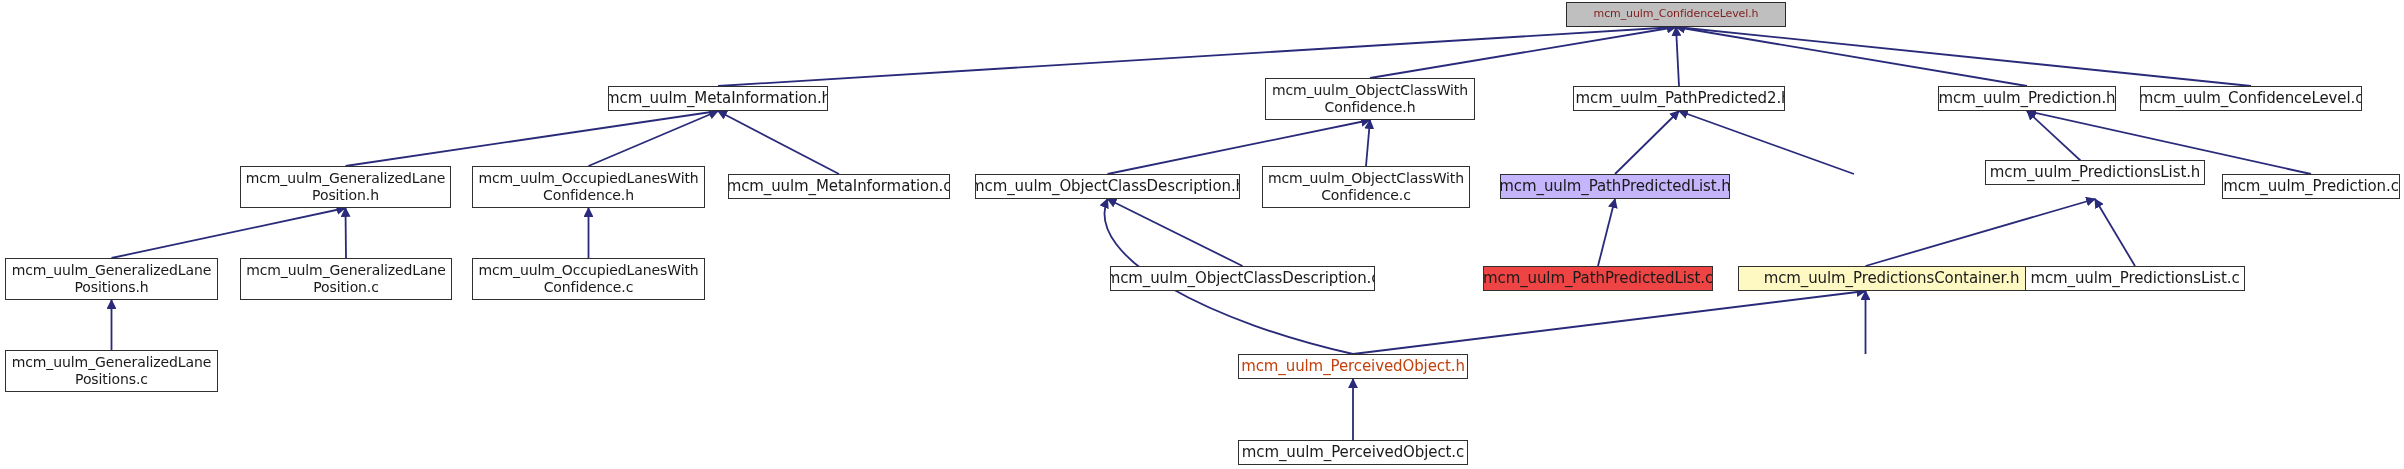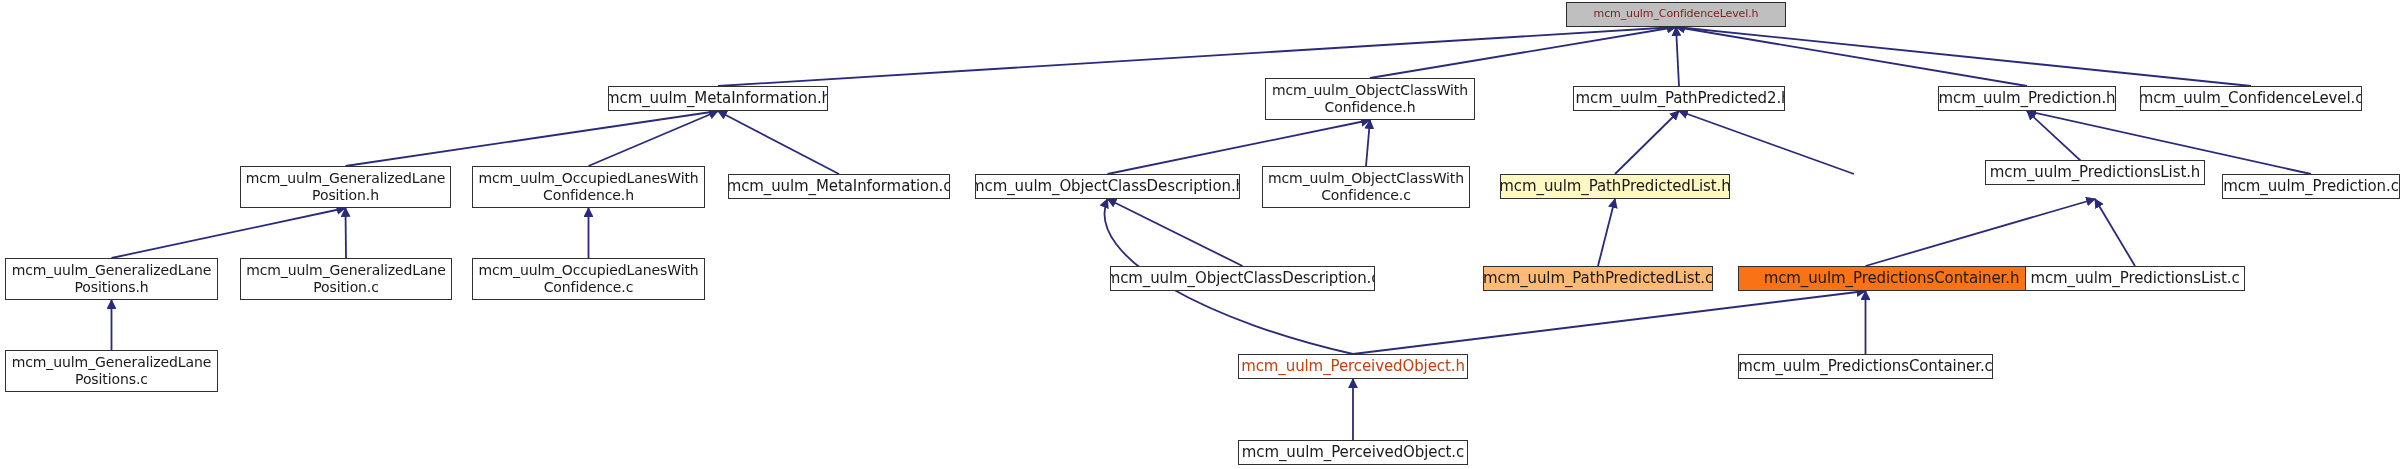--- a/index.html
+++ b/index.html
@@ -89,31 +89,30 @@
     <div class="node" style="left: 1938px; top: 86px; width: 178px; height: 25px; font-size: 15px; border-color: rgb(48, 48, 48); background: rgb(255, 255, 255); color: rgb(26, 26, 26);">mcm_uulm_Prediction.h</div>
     <div class="node" style="left: 2140px; top: 86px; width: 222px; height: 25px; font-size: 15px; border-color: rgb(48, 48, 48); background: rgb(255, 255, 255); color: rgb(26, 26, 26);">mcm_uulm_ConfidenceLevel.c</div>
     <div class="node" style="left: 240px; top: 166px; width: 211px; height: 42px; font-size: 14px; border-color: rgb(48, 48, 48); background: rgb(255, 255, 255); color: rgb(26, 26, 26);">mcm_uulm_GeneralizedLane
 Position.h</div>
     <div class="node" style="left: 472px; top: 166px; width: 233px; height: 42px; font-size: 14px; border-color: rgb(48, 48, 48); background: rgb(255, 255, 255); color: rgb(26, 26, 26);">mcm_uulm_OccupiedLanesWith
 Confidence.h</div>
     <div class="node" style="left: 728px; top: 174px; width: 222px; height: 25px; font-size: 15px; border-color: rgb(48, 48, 48); background: rgb(255, 255, 255); color: rgb(26, 26, 26);">mcm_uulm_MetaInformation.c</div>
     <div class="node" style="left: 975px; top: 174px; width: 265px; height: 25px; font-size: 15px; border-color: rgb(48, 48, 48); background: rgb(255, 255, 255); color: rgb(26, 26, 26);">mcm_uulm_ObjectClassDescription.h</div>
     <div class="node" style="left: 1262px; top: 166px; width: 208px; height: 42px; font-size: 14px; border-color: rgb(48, 48, 48); background: rgb(255, 255, 255); color: rgb(26, 26, 26);">mcm_uulm_ObjectClassWith
 Confidence.c</div>
-    <div class="node" style="left: 1500px; top: 174px; width: 230px; height: 25px; font-size: 15px; border-color: rgb(48, 48, 48); background: #fef9c3; color: rgb(26, 26, 26);">mcm_uulm_PathPredictedList.h</div>
+    <div class="node" style="left: 1500px; top: 174px; width: 230px; height: 25px; font-size: 15px; border-color: rgb(48, 48, 48); background: #c4b5fd; color: rgb(26, 26, 26);">mcm_uulm_PathPredictedList.h</div>
     <div class="node" style="left: 1985px; top: 160px; width: 220px; height: 25px; font-size: 15px; border-color: rgb(48, 48, 48); background: rgb(255, 255, 255); color: rgb(26, 26, 26);">mcm_uulm_PredictionsList.h</div>
     <div class="node" style="left: 2222px; top: 174px; width: 178px; height: 25px; font-size: 15px; border-color: rgb(48, 48, 48); background: rgb(255, 255, 255); color: rgb(26, 26, 26);">mcm_uulm_Prediction.c</div>
     <div class="node" style="left: 5px; top: 258px; width: 213px; height: 42px; font-size: 14px; border-color: rgb(48, 48, 48); background: rgb(255, 255, 255); color: rgb(26, 26, 26);">mcm_uulm_GeneralizedLane
 Positions.h</div>
     <div class="node" style="left: 240px; top: 258px; width: 212px; height: 42px; font-size: 14px; border-color: rgb(48, 48, 48); background: rgb(255, 255, 255); color: rgb(26, 26, 26);">mcm_uulm_GeneralizedLane
 Position.c</div>
     <div class="node" style="left: 472px; top: 258px; width: 233px; height: 42px; font-size: 14px; border-color: rgb(48, 48, 48); background: rgb(255, 255, 255); color: rgb(26, 26, 26);">mcm_uulm_OccupiedLanesWith
 Confidence.c</div>
     <div class="node" style="left: 1110px; top: 266px; width: 265px; height: 25px; font-size: 15px; border-color: rgb(48, 48, 48); background: rgb(255, 255, 255); color: rgb(26, 26, 26);">mcm_uulm_ObjectClassDescription.c</div>
-    <div class="node" style="left: 1483px; top: 266px; width: 230px; height: 25px; font-size: 15px; border-color: rgb(48, 48, 48); background: #fdba74; color: rgb(26, 26, 26);">mcm_uulm_PathPredictedList.c</div>
-    <div class="node" style="left: 1738px; top: 266px; width: 307px; height: 25px; font-size: 15px; border-color: rgb(48, 48, 48); background: #f97316; color: rgb(26, 26, 26);">mcm_uulm_PredictionsContainer.h</div>
+    <div class="node" style="left: 1483px; top: 266px; width: 230px; height: 25px; font-size: 15px; border-color: rgb(48, 48, 48); background: #ef4444; color: rgb(26, 26, 26);">mcm_uulm_PathPredictedList.c</div>
+    <div class="node" style="left: 1738px; top: 266px; width: 307px; height: 25px; font-size: 15px; border-color: rgb(48, 48, 48); background: #fef9c3; color: rgb(26, 26, 26);">mcm_uulm_PredictionsContainer.h</div>
     <div class="node" style="left: 2025px; top: 266px; width: 220px; height: 25px; font-size: 15px; border-color: rgb(48, 48, 48); background: rgb(255, 255, 255); color: rgb(26, 26, 26);">mcm_uulm_PredictionsList.c</div>
     <div class="node" style="left: 1238px; top: 354px; width: 230px; height: 25px; font-size: 15px; border-color: rgb(48, 48, 48); background: rgb(255, 255, 255); color: #c2410c;">mcm_uulm_PerceivedObject.h</div>
-    <div class="node" style="left: 1738px; top: 354px; width: 255px; height: 25px; font-size: 15px; border-color: rgb(48, 48, 48); background: rgb(255, 255, 255); color: rgb(26, 26, 26);">mcm_uulm_PredictionsContainer.c</div>
     <div class="node" style="left: 5px; top: 350px; width: 213px; height: 42px; font-size: 14px; border-color: rgb(48, 48, 48); background: rgb(255, 255, 255); color: rgb(26, 26, 26);">mcm_uulm_GeneralizedLane
 Positions.c</div>
     <div class="node" style="left: 1238px; top: 440px; width: 230px; height: 25px; font-size: 15px; border-color: rgb(48, 48, 48); background: rgb(255, 255, 255); color: rgb(26, 26, 26);">mcm_uulm_PerceivedObject.c</div>
   </div>
 
 </body></html>

